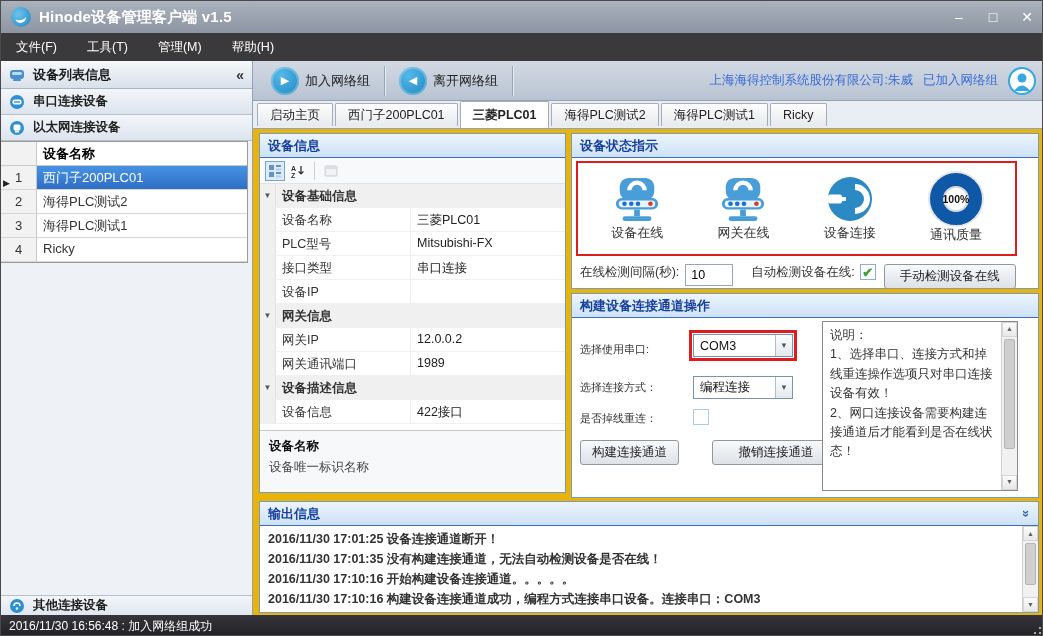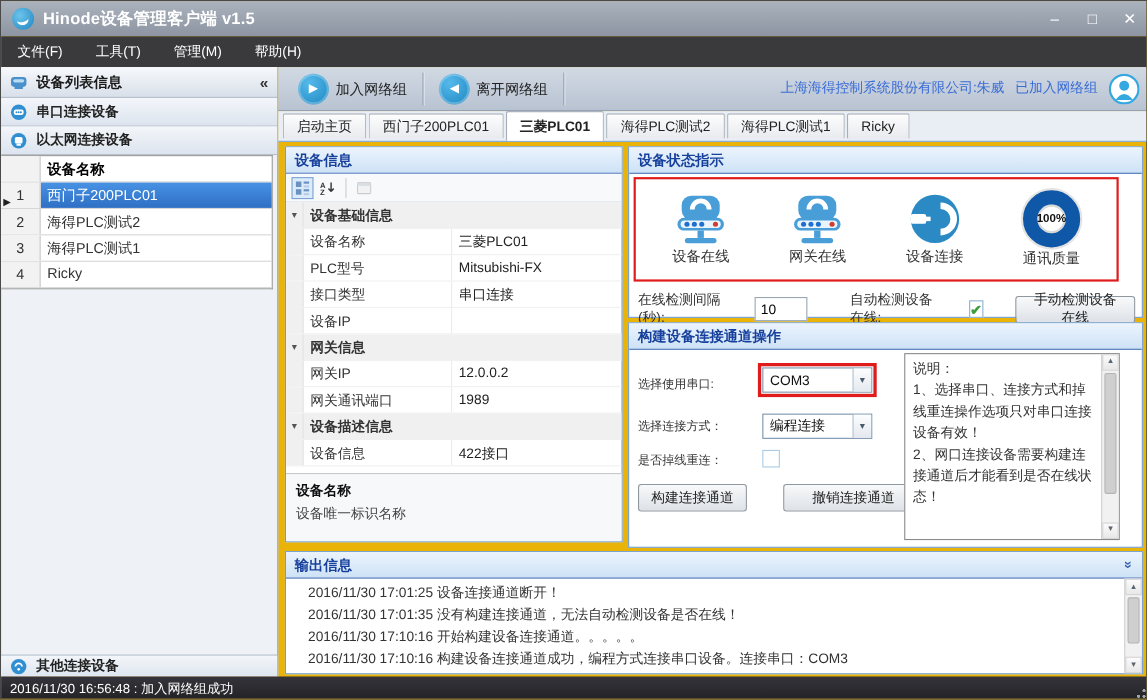--- a/index.html
+++ b/index.html
@@ -98,21 +98,21 @@
   .pg-footer .d{font-size:12.5px;color:#444;margin-top:4px;}
 
   
   .red-box{position:absolute;left:4px;top:27px;width:441px;height:95px;border:2px solid #e01b1b;
     display:flex;align-items:center;justify-content:space-around;padding:0 6px;}
   .ind{display:flex;flex-direction:column;align-items:center;width:96px;}
   .ind .lbl{font-size:13px;color:#333;margin-top:1px;}
   .donut{width:52px;height:52px;border-radius:50%;border:13px solid #0f58a8;background:#fff;
     box-shadow:0 0 0 2px #e4e4e4, inset 0 0 0 2px #d9d9d9;display:flex;align-items:center;justify-content:center;}
   .donut span{font-size:10.5px;font-weight:bold;color:#111;}
-  .detect-row{position:absolute;left:8px;top:130px;right:6px;display:flex;align-items:center;font-size:12.5px;color:#333;gap:21px;}
+  .detect-row{position:absolute;left:8px;top:130px;right:6px;display:flex;font-size:12.5px;color:#333;}
   .tinput{width:48px;height:22px;border:1px solid #9aa6b4;background:#fff;font-size:12.5px;padding:2px 5px;margin-left:6px;}
   .chk{width:16px;height:16px;border:1px solid #8ab0d4;background:#fff;display:inline-flex;align-items:center;justify-content:center;
     font-size:13px;color:#3c9e3c;font-weight:bold;margin-left:5px;}
   .btn{height:25px;background:linear-gradient(#f8f9fa,#dde2e8);border:1px solid #8f979f;border-radius:3px;
     font-size:12.5px;color:#222;display:inline-flex;align-items:center;justify-content:center;padding:0 10px;}
 
   
   .form-label{position:absolute;font-size:11px;color:#333;}
   .combo{position:absolute;height:23px;border:1px solid #7a93ad;background:#fff;display:flex;align-items:center;}
   .combo .val{flex:1;font-size:12.5px;padding:0 6px;color:#111;}
@@ -121,21 +121,21 @@
   .red-wrap{position:absolute;border:3px solid #e01b1b;}
   .note-box{position:absolute;left:250px;top:27px;width:196px;height:170px;border:1px solid #8a8a8a;background:#fff;
     padding:4px 22px 4px 7px;font-size:12.5px;color:#333;line-height:1.55;overflow:hidden;}
   .vsb{position:absolute;top:0;bottom:0;right:0;width:16px;background:#f1f1f1;border-left:1px solid #d0d0d0;}
   .vsb .up,.vsb .dn{position:absolute;left:0;width:100%;height:15px;display:flex;align-items:center;justify-content:center;
     font-size:7px;color:#5a6570;background:linear-gradient(#fbfbfb,#e8e8e8);border:1px solid #d5d5d5;}
   .vsb .up{top:0;} .vsb .dn{bottom:0;}
   .vsb .thumb{position:absolute;left:2px;right:2px;background:#cfcfcf;border:1px solid #b5b5b5;border-radius:2px;}
 
   
-  .log-area{position:absolute;left:0;right:16px;top:24px;bottom:0;padding:3px 20px;overflow:hidden;}
+  .log-area{position:absolute;left:0;right:16px;top:24px;bottom:0;padding:3px 8px;overflow:hidden;font-weight:bold;}
   .log-line{font-size:12.5px;color:#333;line-height:1.6;white-space:nowrap;}
 </style>
 </head>
 <body>
 
 <div id="root">
 
   <div class="titlebar">
     <div class="logo"></div>
     <div class="win-title">Hinode设备管理客户端 v1.5</div>

